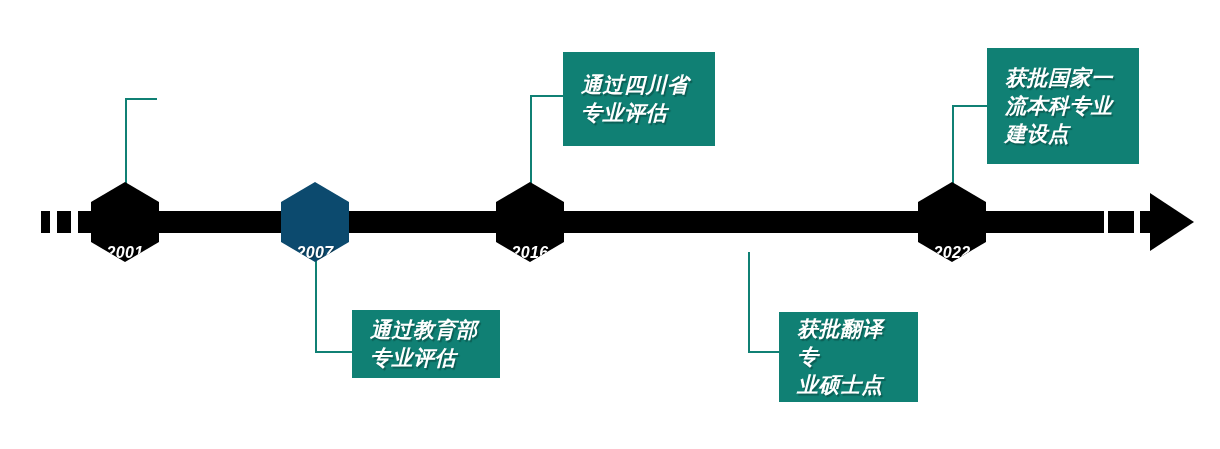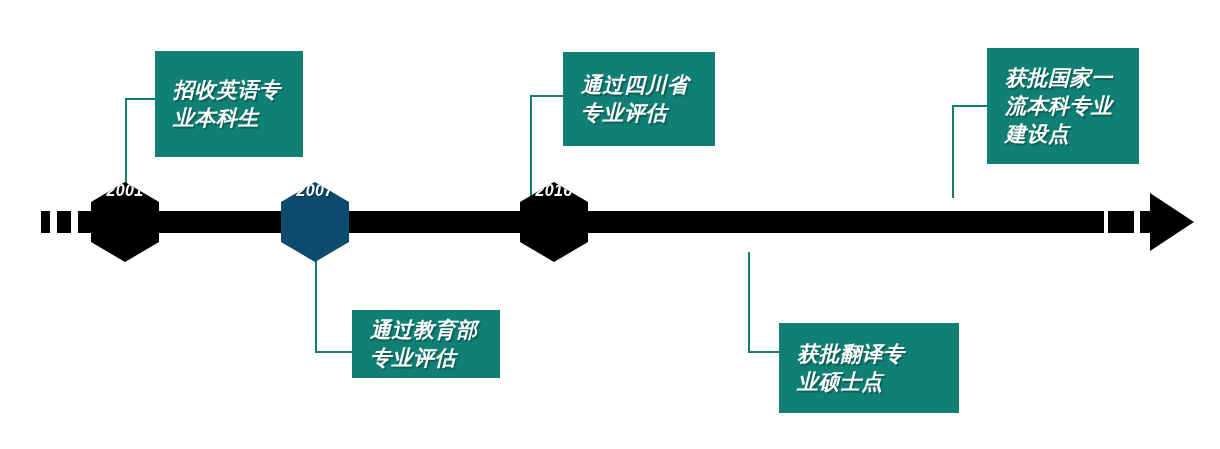--- a/index.html
+++ b/index.html
@@ -38,21 +38,21 @@
     top: 193px;
   }
 
   
   .hex {
     position: absolute;
     width: 68px;
     height: 80px;
     clip-path: polygon(50% 0%, 100% 25%, 100% 75%, 50% 100%, 0% 75%, 0% 25%);
     display: flex;
-    align-items: flex-start;
+    align-items: flex-end;
     justify-content: center;
     top: 182px;
   }
   .hex.dark  { background: #000000; }
   .hex.teal  { background: #0c4a6e; }
   .hex-year {
     color: #ffffff;
     font-size: 16px;
     font-weight: bold;
     font-style: italic;
@@ -124,35 +124,36 @@
   <div class="conn-h" style="left:952px; top:105px; width:36px;"></div>
 
   <div class="hex dark" style="left:91px;">
     <span class="hex-year">2001</span>
   </div>
 
   <div class="hex teal" style="left:281px;">
     <span class="hex-year">2007</span>
   </div>
 
-  <div class="hex dark" style="left:520px;">
+  <div class="hex dark" style="left:496px;">
     <span class="hex-year">2016</span>
   </div>
 
 
+  <div class="hex dark" style="left:918px;">
+    <span class="hex-year">2022</span>
+  </div>
 
-  <div class="box" style="left:155px; top:51px; width:148px; height:106px;">招收英语专
-业本科生</div>
 
   <div class="box" style="left:352px; top:310px; width:148px; height:68px;">通过教育部
 专业评估</div>
 
   <div class="box" style="left:563px; top:52px; width:152px; height:94px;">通过四川省
 专业评估</div>
 
-  <div class="box" style="left:779px; top:323px; width:180px; height:90px;">获批翻译专
+  <div class="box" style="left:779px; top:312px; width:139px; height:90px;">获批翻译专
 业硕士点</div>
 
   <div class="box" style="left:987px; top:48px; width:152px; height:116px;">获批国家一
 流本科专业
 建设点</div>
 
 </div>
 
 </body></html>

